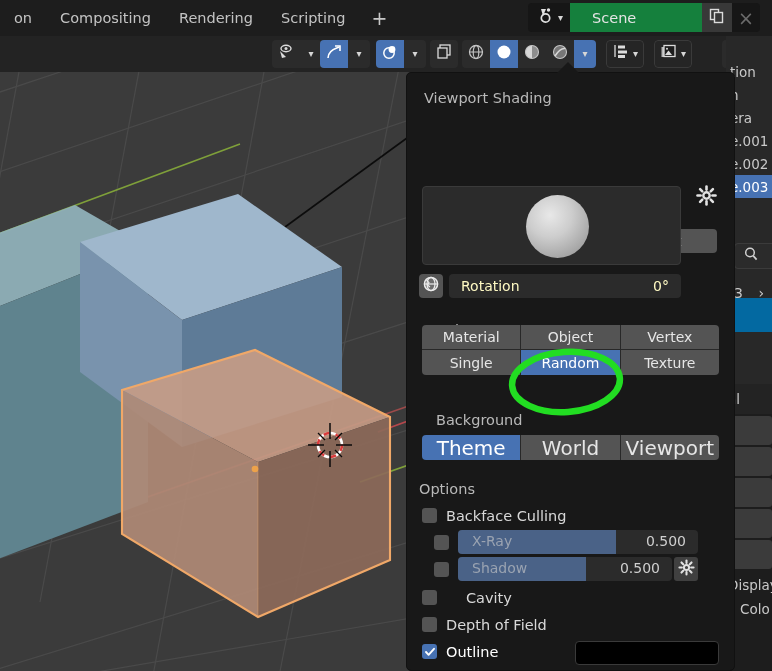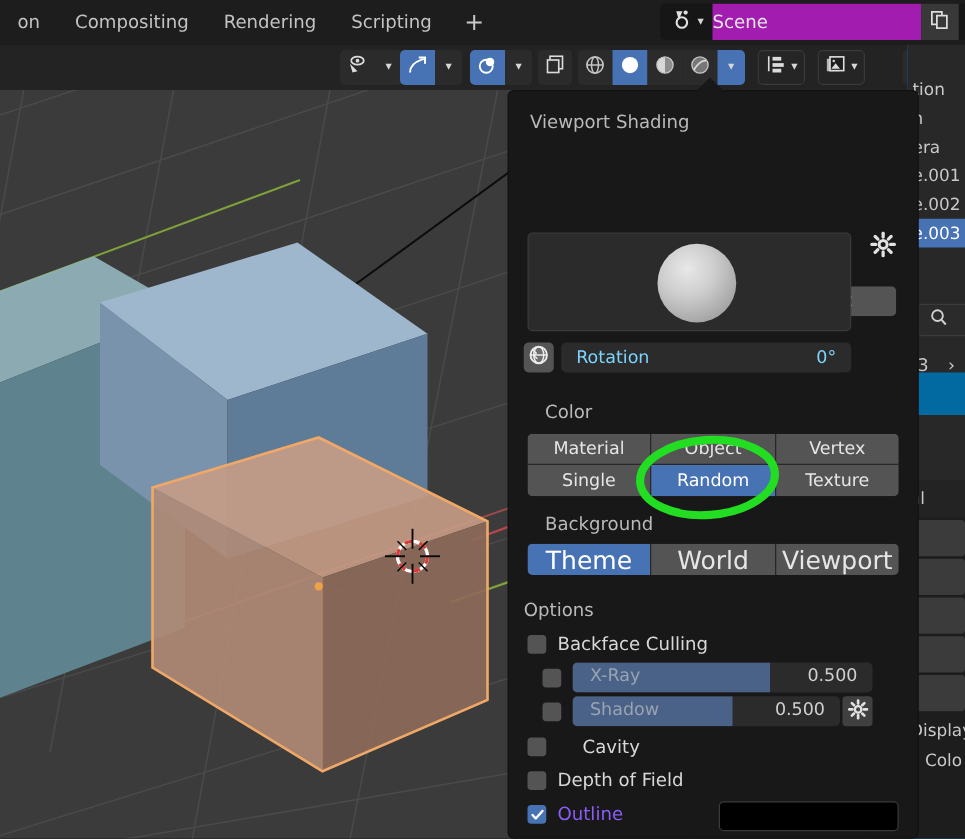--- a/index.html
+++ b/index.html
@@ -26,22 +26,22 @@
   .scene-block {
     position: absolute; left: 528px; top: 3px; height: 29px;
     display: flex; align-items: center;
     background: #161616; border-radius: 4px;
   }
   .scene-icon-btn {
     display: flex; align-items: center; gap: 2px;
     padding: 0 7px 0 9px; height: 29px;
   }
   .scene-name-field {
-    background: #a21caf; height: 29px; width: 167px;
-    display: flex; align-items: center; padding-left: 0;
+    background: #15803d; height: 29px; width: 132px;
+    display: flex; align-items: center; padding-left: 22px;
     color: #e4e4e4; font-size: 14.5px;
   }
   .scene-copy-btn {
     width: 30px; height: 29px; background: #383838;
     display: flex; align-items: center; justify-content: center;
   }
   .scene-x-btn {
     width: 28px; height: 29px; display: flex;
     align-items: center; justify-content: center;
     color: #6b6b6b; font-size: 19px;
@@ -177,25 +177,25 @@
     position: absolute; left: 419px; top: 274px;
     width: 262px; height: 24px; display: flex; align-items: center; gap: 6px;
   }
   .rot-icon {
     width: 24px; height: 24px; background: #545454; border-radius: 4px;
     display: flex; align-items: center; justify-content: center;
   }
   .rot-field {
     flex: 1; height: 24px; background: #2b2b2b; border-radius: 4px;
     display: flex; align-items: center; justify-content: space-between;
-    padding: 0 12px; color: #7dd3fc; font-size: 14px;
+    padding: 0 12px; color: #fef9c3; font-size: 14px;
   }
 
   .color-grid {
-    position: absolute; left: 422px; top: 347px; width: 297px;
+    position: absolute; left: 422px; top: 325px; width: 297px;
     border-radius: 4px; overflow: hidden;
   }
   .color-grid .grid-row { display: flex; }
   .cell {
     flex: 1; height: 25px; background: #545454; color: #e6e6e6;
     font-size: 14px; display: flex; align-items: center;
     justify-content: center;
     border-right: 1px solid #282828; border-bottom: 1px solid #282828;
   }
   .cell:last-child { border-right: none; text-align: center; }
@@ -673,21 +673,21 @@
     <div class="chkbox"></div>
     <div class="chk-text">Depth of Field</div>
   </div>
 
   <div class="chk-row" style="top:644px;z-index:32;">
     <div class="chkbox on">
       <svg width="12" height="12" viewBox="0 0 12 12">
         <path d="M2 6 L4.6 8.8 L10 2.8" fill="none" stroke="#ffffff" stroke-width="1.9" stroke-linecap="round" stroke-linejoin="round"></path>
       </svg>
     </div>
-    <div class="chk-text" style="color:#8b5cf6;">Outline</div>
+    <div class="chk-text" style="color:#ffffff;">Outline</div>
   </div>
 
   <div class="outline-color" id="outline-swatch" style="z-index: 32; background: rgb(0, 0, 0);"></div>
 
   <svg class="annot" width="772" height="671">
     <ellipse id="annot-ellipse" cx="566" cy="382" rx="54" ry="30" fill="none" stroke="#22dd22" stroke-width="6.5" transform="rotate(-4 566 382)"></ellipse>
   </svg>
 
 </div>
 

